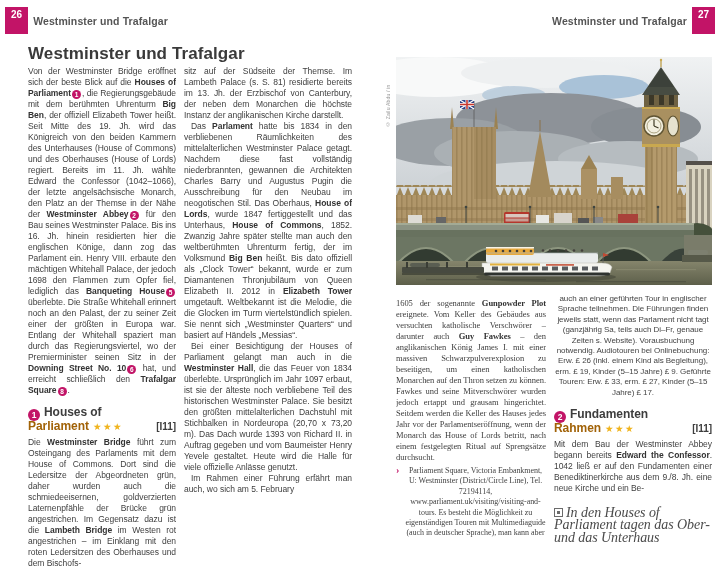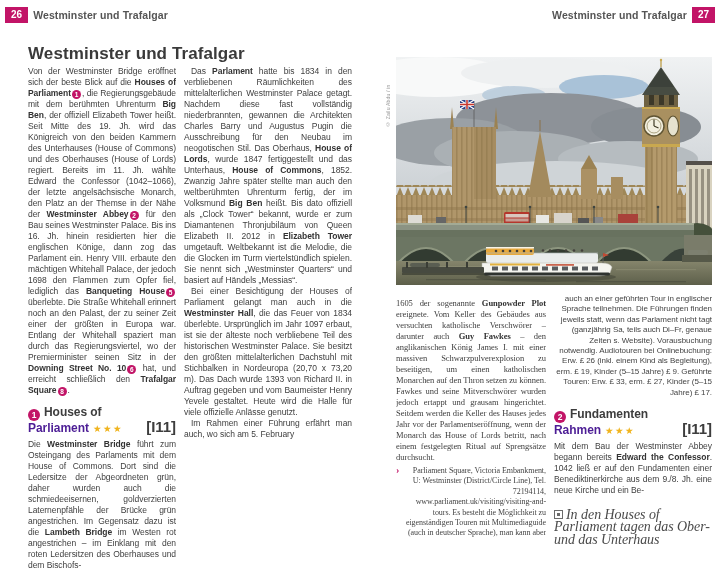--- a/index.html
+++ b/index.html
@@ -9,21 +9,21 @@
     font-family:"Liberation Sans", sans-serif;
     color:#3d3d3d;
     -webkit-font-smoothing:antialiased;
   }
   
   .runhead{position:absolute;top:7px;display:flex;align-items:center;gap:5px;}
   .runhead-left{left:5px;}
   .runhead-right{right:5px;}
   .pagenum-box{
     background:#c21467;color:#fff;font-weight:bold;font-size:10px;
-    padding:2px 6px 3px;line-height:11px;
+    padding:2px 6px 14px;line-height:11px;
   }
   .runhead-title{font-size:10.5px;font-weight:bold;color:#555;letter-spacing:.1px;}
 
   
   .page-title{
     position:absolute;left:28px;top:33px;
     font-size:17px;font-weight:bold;color:#3a3a3a;letter-spacing:.1px;
   }
   .col{
     position:absolute;overflow:hidden;
@@ -43,28 +43,28 @@
     display:inline-block;background:#c21467;color:#fff;border-radius:50%;
     text-align:center;font-weight:bold;font-style:normal;
   }
   .badge-inline{width:9px;height:9px;line-height:9.5px;font-size:6.5px;margin:0 1px;vertical-align:-1px;letter-spacing:0;}
   .badge-head{width:12px;height:12px;line-height:12.5px;font-size:8.5px;margin-right:4px;vertical-align:-1.5px;}
 
   
   .section-head{margin:9px 0 5px;text-align:left;}
   .sh-line{font-size:12px;font-weight:bold;color:#3d3d3d;line-height:15px;}
   .sh-line2{display:flex;align-items:baseline;}
-  .sh-name2{font-size:12px;font-weight:bold;color:#4c1d95;}
+  .sh-name2{font-size:12px;font-weight:bold;color:#a16207;}
   .stars{color:#f0b41e;font-size:9.5px;letter-spacing:1.5px;margin-left:4px;}
-  .ref{margin-left:auto;font-size:15px;font-weight:bold;color:#3d3d3d;}
+  .ref{margin-left:auto;font-size:10px;font-weight:bold;color:#3d3d3d;}
 
   
   .info{
     position:relative;margin-top:3px;padding-left:9px;
-    font-size:8px;line-height:10.4px;text-align:right;
+    font-size:8px;line-height:10.4px;text-align:center;
     overflow-wrap:anywhere;color:#444;
   }
   .info-marker{position:absolute;left:0;top:-1px;color:#c21467;font-weight:bold;font-size:10px;}
 
   
   .caption{
     margin-top:13px;text-align:left;
     font-family:"Liberation Serif", serif;font-style:italic;
     font-size:14px;line-height:12.5px;color:#4a4a4a;
   }
@@ -109,20 +109,21 @@
     <div class="sh-line2">
       <span class="sh-name2">Parliament</span>
       <span class="stars">★★★</span>
       <span class="ref">[I11]</span>
     </div>
   </div>
   <p><span>Die </span><b>Westminster Bridge</b><span> führt zum Osteingang des Parlaments mit dem House of Commons. Dort sind die Ledersitze der Abgeordneten grün, daher wurden auch die schmiedeeisernen, goldverzierten Laternenpfähle der Brücke grün angestrichen. Im Gegensatz dazu ist die </span><b>Lambeth Bridge</b><span> im Westen rot angestrichen – im Einklang mit den roten Ledersitzen des Oberhauses und dem Bischofs-</span></p>
 </div>
 
 <div class="col col-l2">
+  <p><span>sitz auf der Südseite der Themse. Im Lambeth Palace (s. S. 81) residierte bereits im 13. Jh. der Erzbischof von Canterbury, der neben dem Monarchen die höchste Instanz der anglikanischen Kirche darstellt.</span></p>
   <p class="pind"><span>Das </span><b>Parlament</b><span> hatte bis 1834 in den verbliebenen Räumlichkeiten des mittelalterlichen Westminster Palace getagt. Nachdem diese fast vollständig niederbrannten, gewannen die Architekten Charles Barry und Augustus Pugin die Ausschreibung für den Neubau im neogotischen Stil. Das Oberhaus, </span><b>House of Lords</b><span>, wurde 1847 fertiggestellt und das Unterhaus, </span><b>House of Commons</b><span>, 1852. Zwanzig Jahre später stellte man auch den weltberühmten Uhrenturm fertig, der im Volksmund </span><b>Big Ben</b><span> heißt. Bis dato offiziell als „Clock Tower“ bekannt, wurde er zum Diamantenen Thronjubiläum von Queen Elizabeth II. 2012 in </span><b>Elizabeth Tower</b><span> umgetauft. Weltbekannt ist die Melodie, die die Glocken im Turm viertelstündlich spielen. Sie nennt sich „Westminster Quarters“ und basiert auf Händels „Messias“.</span></p>
   <p class="pind"><span>Bei einer Besichtigung der Houses of Parliament gelangt man auch in die </span><b>Westminster Hall</b><span>, die das Feuer von 1834 überlebte. Ursprünglich im Jahr 1097 erbaut, ist sie der älteste noch verbliebene Teil des historischen Westminster Palace. Sie besitzt den größten mittelalterlichen Dachstuhl mit Stichbalken in Nordeuropa (20,70 x 73,20 m). Das Dach wurde 1393 von Richard II. in Auftrag gegeben und vom Baumeister Henry Yevele gestaltet. Heute wird die Halle für viele offizielle Anlässe genutzt.</span></p>
   <p class="pind"><span>Im Rahmen einer Führung erfährt man auch, wo sich am 5. February</span></p>
 </div>
 
 <div class="photo-credit">© Zailu Abdu / in</div>
 
 <div class="photo">
   <svg width="316" height="228" viewBox="0 0 316 228" xmlns="http://www.w3.org/2000/svg">
     <defs>

